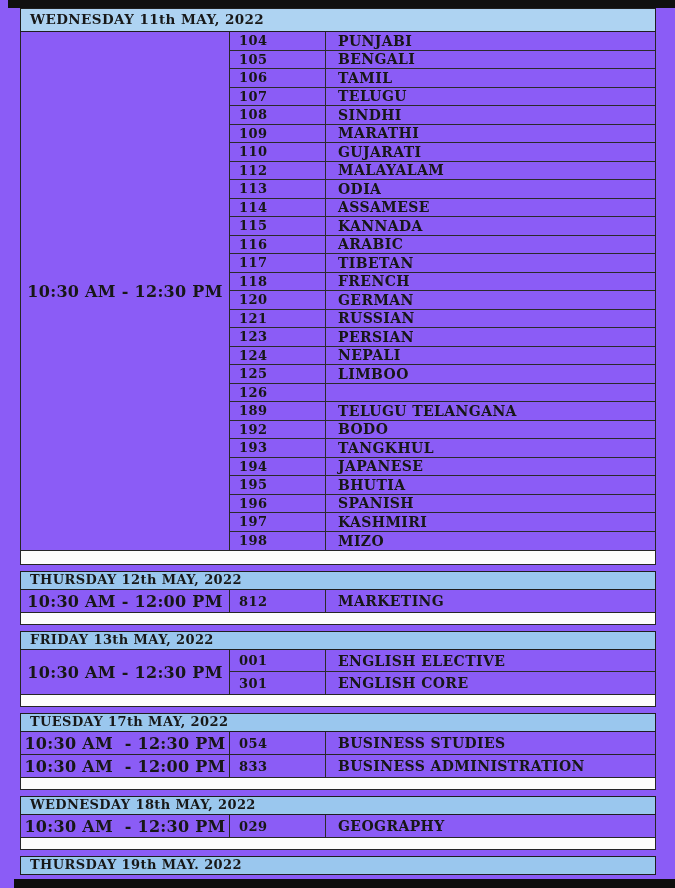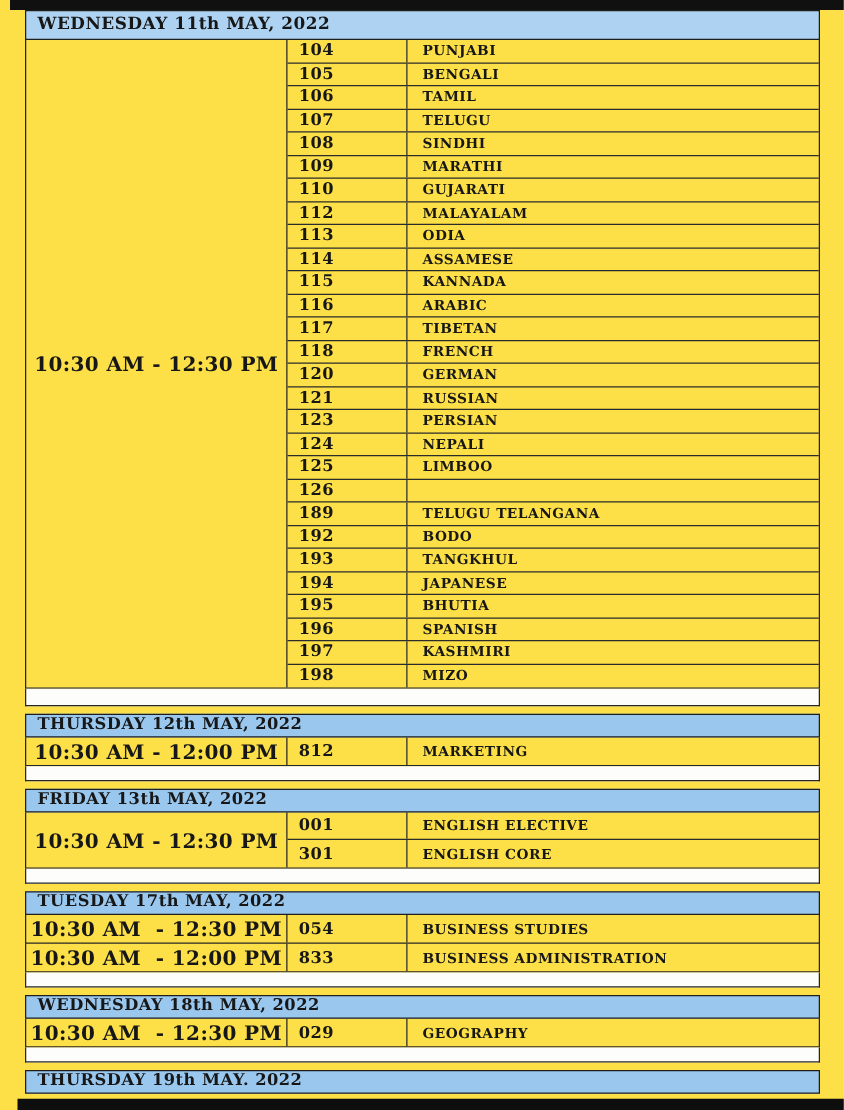--- a/index.html
+++ b/index.html
@@ -3,21 +3,21 @@
 <meta charset="utf-8">
 <style>
   html,body { margin:0; padding:0; }
   body {
     width:675px; height:888px; overflow:hidden; position:relative;
     background:#f5f4f1;
     font-family:"DejaVu Serif","Liberation Serif",serif;
     font-weight:bold; color:#171717;
   }
   .page {
-    position:absolute; inset:0; background:#fde047;
+    position:absolute; inset:0; background:#8b5cf6;
   }
   .scan-bar-top {
     position:absolute; top:0; left:8px; right:0; height:8px; background:#101010;
   }
   .scan-bar-bottom {
     position:absolute; bottom:0; left:14px; right:0; height:9px; background:#0e0e0e;
   }
   .doc {
     position:absolute; left:20px; top:8px; width:636px;
   }
@@ -53,21 +53,21 @@
   .rows-col .srow:last-child { border-bottom:none; }
   .section.first .srow { height:18.5px; }
   .code-cell {
     width:96px; flex:0 0 96px; box-sizing:border-box;
     border-right:1.5px solid #2b2b2b;
     padding-left:9px; display:flex; align-items:center;
     font-size:13px; letter-spacing:0.4px;
   }
   .name-cell {
     flex:1; padding-left:12px; display:flex; align-items:center;
-    font-size:11px; letter-spacing:0.4px; white-space:nowrap; overflow:hidden;
+    font-size:14px; letter-spacing:0.4px; white-space:nowrap; overflow:hidden;
   }
   .sec-footer {
     height:11px;
     border-left:1.6px solid #262626; border-right:1.6px solid #262626;
     border-bottom:1.6px solid #262626;
     background:#fdfdfc;
   }
   .section.first .sec-footer { height:13px; }
 </style>
 </head>

